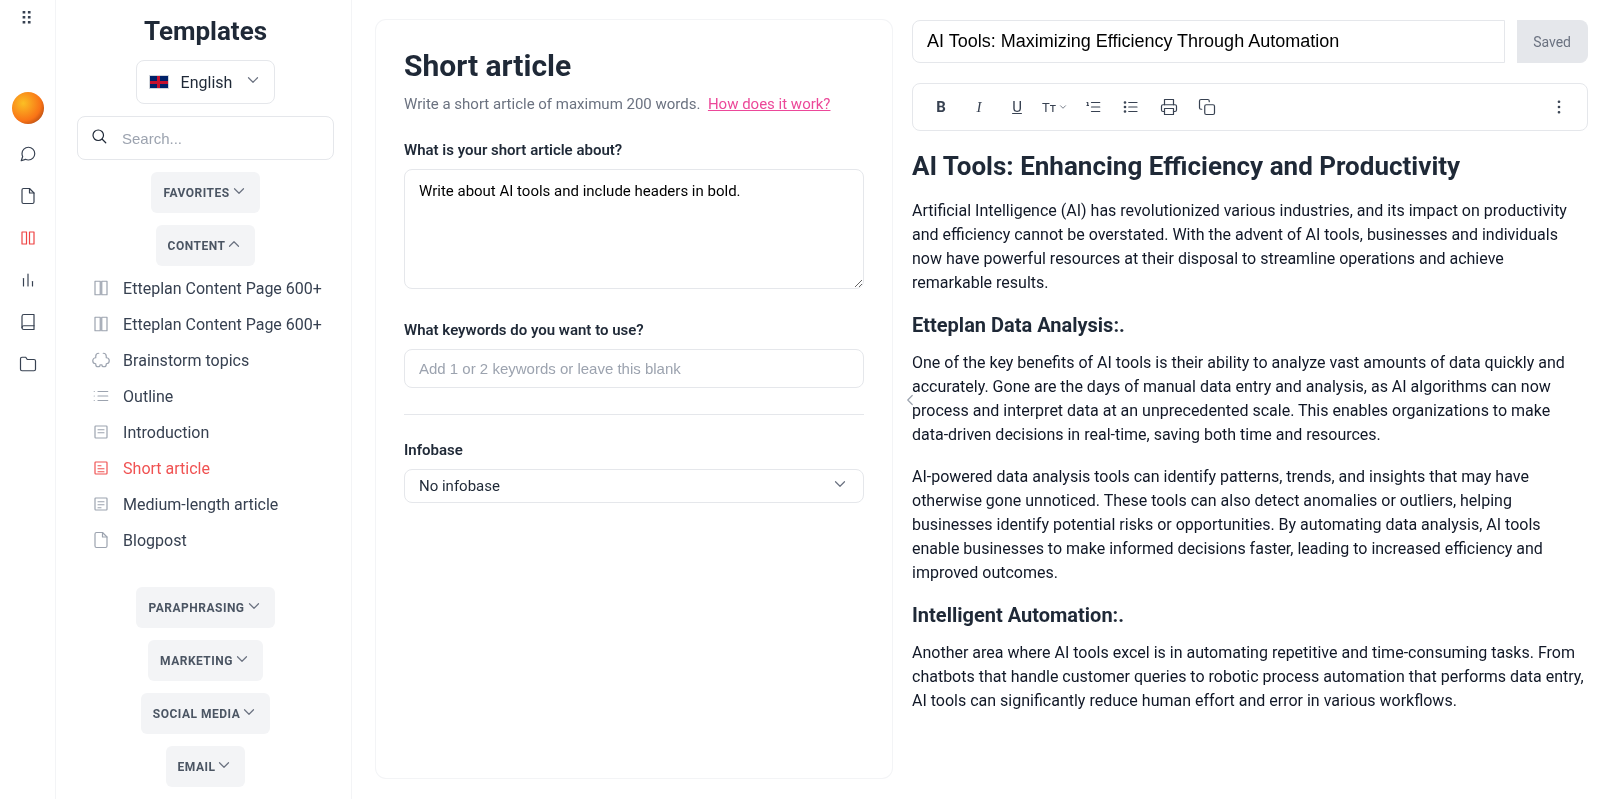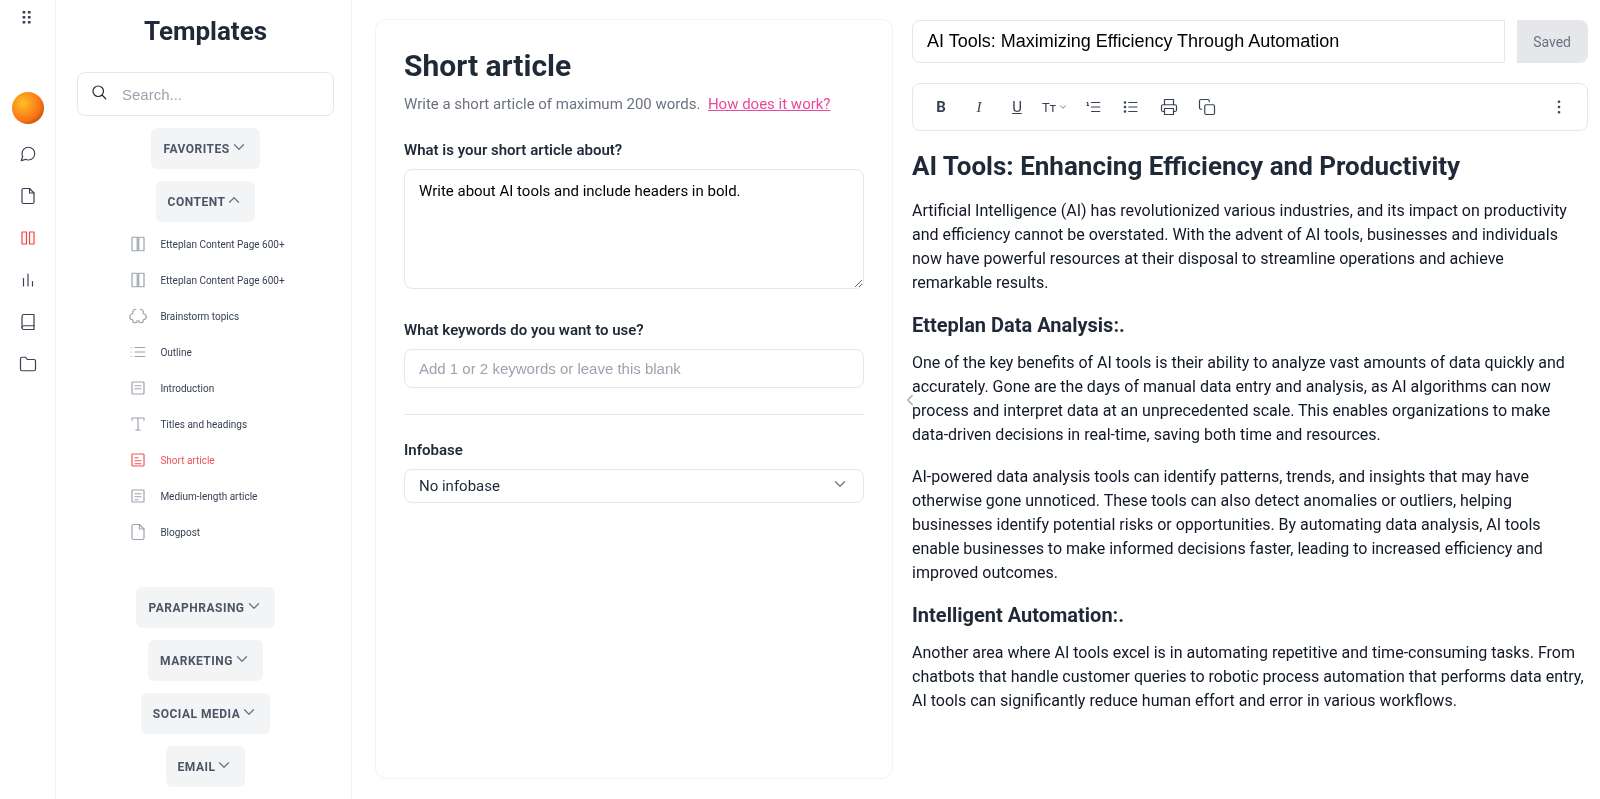--- a/index.html
+++ b/index.html
@@ -19,21 +19,21 @@
   .lang .flag::before { content:""; position:absolute; inset:0; background: linear-gradient(#c8102e,#c8102e) center/100% 3px no-repeat, linear-gradient(#c8102e,#c8102e) center/3px 100% no-repeat, linear-gradient(#012169,#012169); }
   .lang .chev { margin-left:auto; color:#6b7280; }
   .search { display:flex; align-items:center; gap:14px; border:1px solid #e5e7eb; border-radius:8px; padding:10px 12px; margin-top:12px; }
   .search input { border:none; outline:none; font-size:15px; flex:1; color:#1f2937; }
   .search input::placeholder { color:#9ca3af; }
   .section { background:#f3f4f6; border-radius:6px; padding:10px 12px; margin-top:12px; display:flex; align-items:center; font-size:12px; font-weight:700; letter-spacing:.5px; color:#4b5563; cursor:pointer; }
   .section .chev { margin-left:auto; color:#6b7280; }
   .list { margin-top:4px; overflow-y:auto; flex:1; position:relative; }
   .list::-webkit-scrollbar { width:8px; }
   .list::-webkit-scrollbar-thumb { background:#d1d5db; border-radius:4px; }
-  .item { display:flex; align-items:center; gap:12px; padding:8px 8px 8px 10px; border-radius:6px; cursor:pointer; font-size:10px; color:#374151; }
+  .item { display:flex; align-items:center; gap:12px; padding:8px 8px 8px 10px; border-radius:6px; cursor:pointer; font-size:16px; color:#374151; }
   .item.active { color:#f05252; }
   .item .iicon { width:20px; height:20px; display:flex; align-items:center; justify-content:center; color:#9ca3af; flex-shrink:0; }
   .item.active .iicon { color:#f05252; }
   
   .middle { flex:0 0 560px; padding:20px 20px 20px 24px; }
   .card { background:#fff; border-radius:10px; box-shadow:0 0 0 1px #f3f4f6; padding:28px 28px; height:758px; position:relative; }
   .card h2 { font-size:30px; font-weight:700; margin-bottom:12px; }
   .subline { color:#6b7280; font-size:15px; }
   .subline a { color:#ec4899; text-decoration:underline; }
   .label { font-size:15px; font-weight:600; margin-top:28px; margin-bottom:10px; }
@@ -100,20 +100,27 @@
       </div>
     <div class="ricon">
         <svg viewBox="0 0 24 24">
           <path d="M22 19a2 2 0 0 1-2 2H4a2 2 0 0 1-2-2V5a2 2 0 0 1 2-2h5l2 3h9a2 2 0 0 1 2 2z"></path>
         </svg>
       </div>
   </div>
 
   <div class="sidebar">
     <h1>Templates</h1>
+    <div class="lang">
+      <span class="flag"></span>
+      <span>English</span>
+      <span class="chev"><svg viewBox="0 0 24 24">
+            <polyline points="6 9 12 15 18 9"></polyline>
+          </svg></span>
+    </div>
     <div class="search">
       <span><svg viewBox="0 0 24 24">
             <circle cx="11" cy="11" r="7"></circle>
             <line x1="21" y1="21" x2="16.65" y2="16.65"></line>
           </svg></span>
       <input placeholder="Search..." style="">
     </div>
     <div class="section">
       <span>FAVORITES</span>
       <span class="chev"><svg viewBox="0 0 24 24">
@@ -168,30 +175,20 @@
         </div>
       <div class="item">
           <span class="iicon">
             <svg viewBox="0 0 24 24">
               <rect x="4" y="4" width="16" height="16" rx="1"></rect>
               <line x1="8" y1="9" x2="16" y2="9"></line>
               <line x1="8" y1="13" x2="16" y2="13"></line>
             </svg>
           </span>
           <span>Introduction</span>
-        </div>
-      <div class="item">
-          <span class="iicon">
-            <svg viewBox="0 0 24 24">
-              <polyline points="4 7 4 4 20 4 20 7"></polyline>
-              <line x1="9" y1="20" x2="15" y2="20"></line>
-              <line x1="12" y1="4" x2="12" y2="20"></line>
-            </svg>
-          </span>
-          <span>Titles and headings</span>
         </div>
       <div class="item active">
           <span class="iicon">
             <svg viewBox="0 0 24 24">
               <rect x="4" y="4" width="16" height="16" rx="1"></rect>
               <line x1="8" y1="9" x2="12" y2="9"></line>
               <line x1="8" y1="13" x2="16" y2="13"></line>
               <line x1="8" y1="17" x2="16" y2="17"></line>
             </svg>
           </span>

